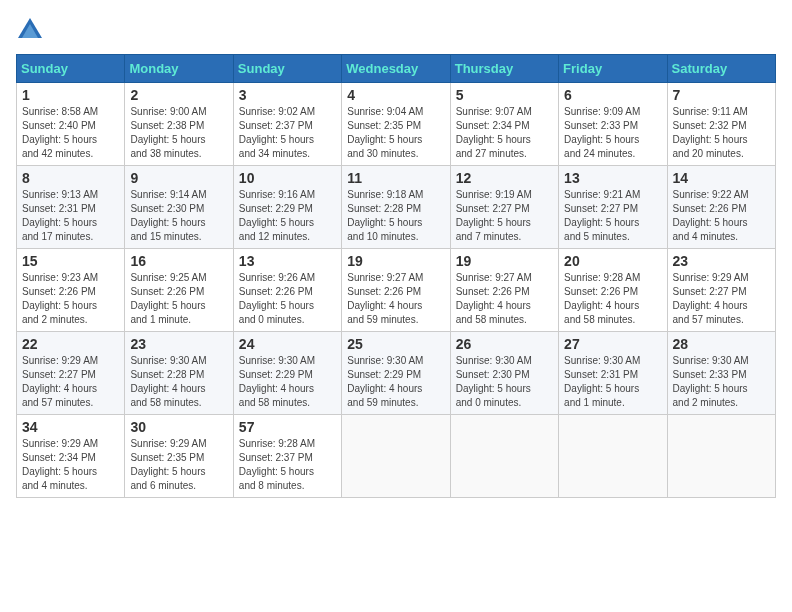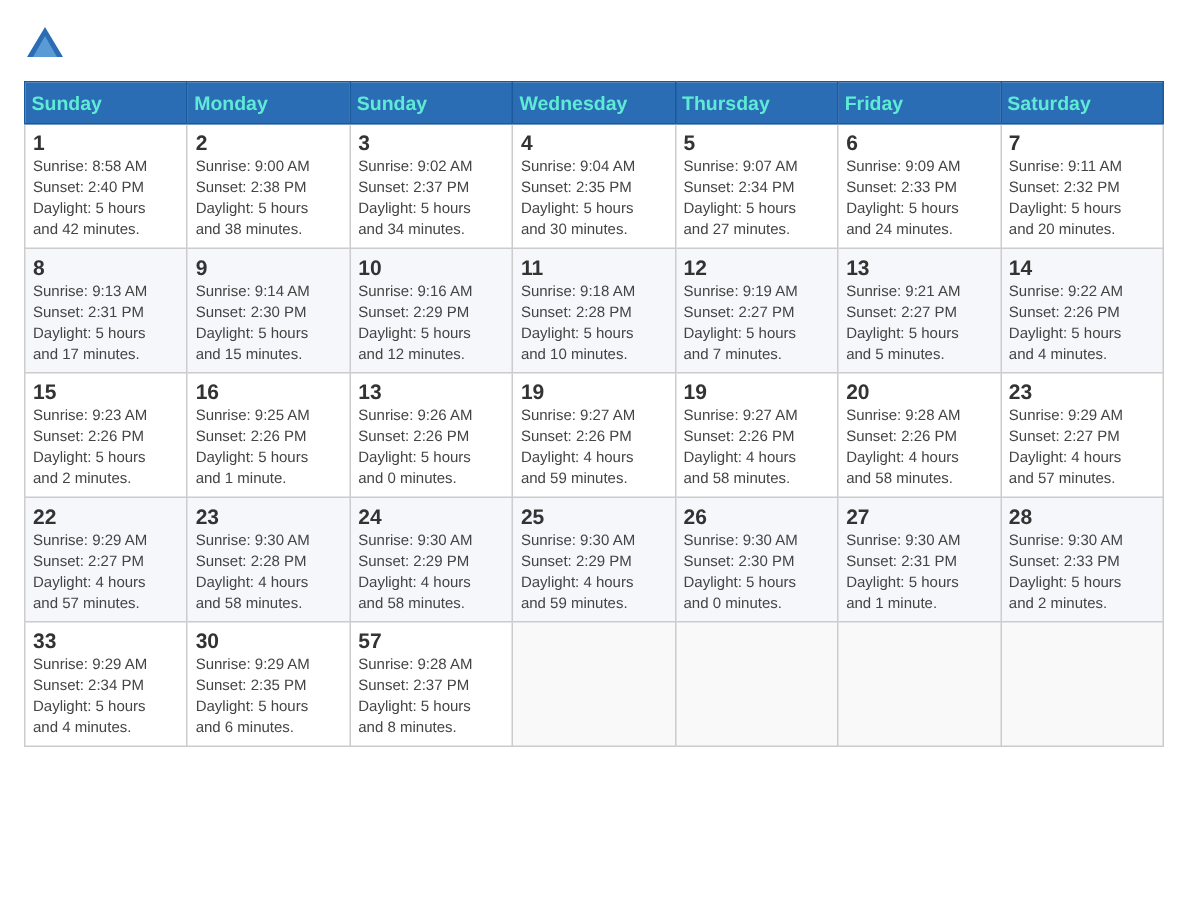--- a/index.html
+++ b/index.html
@@ -236,21 +236,21 @@
           <span class="day-number">27</span>
           <div class="day-info">Sunrise: 9:30 AM<br>Sunset: 2:31 PM<br>Daylight: 5 hours<br>and 1 minute.</div>
         </td>
         <td>
           <span class="day-number">28</span>
           <div class="day-info">Sunrise: 9:30 AM<br>Sunset: 2:33 PM<br>Daylight: 5 hours<br>and 2 minutes.</div>
         </td>
       </tr>
       <tr>
         <td>
-          <span class="day-number">33</span>
+          <span class="day-number">34</span>
           <div class="day-info">Sunrise: 9:29 AM<br>Sunset: 2:34 PM<br>Daylight: 5 hours<br>and 4 minutes.</div>
         </td>
         <td>
           <span class="day-number">30</span>
           <div class="day-info">Sunrise: 9:29 AM<br>Sunset: 2:35 PM<br>Daylight: 5 hours<br>and 6 minutes.</div>
         </td>
         <td>
           <span class="day-number">57</span>
           <div class="day-info">Sunrise: 9:28 AM<br>Sunset: 2:37 PM<br>Daylight: 5 hours<br>and 8 minutes.</div>
         </td>

